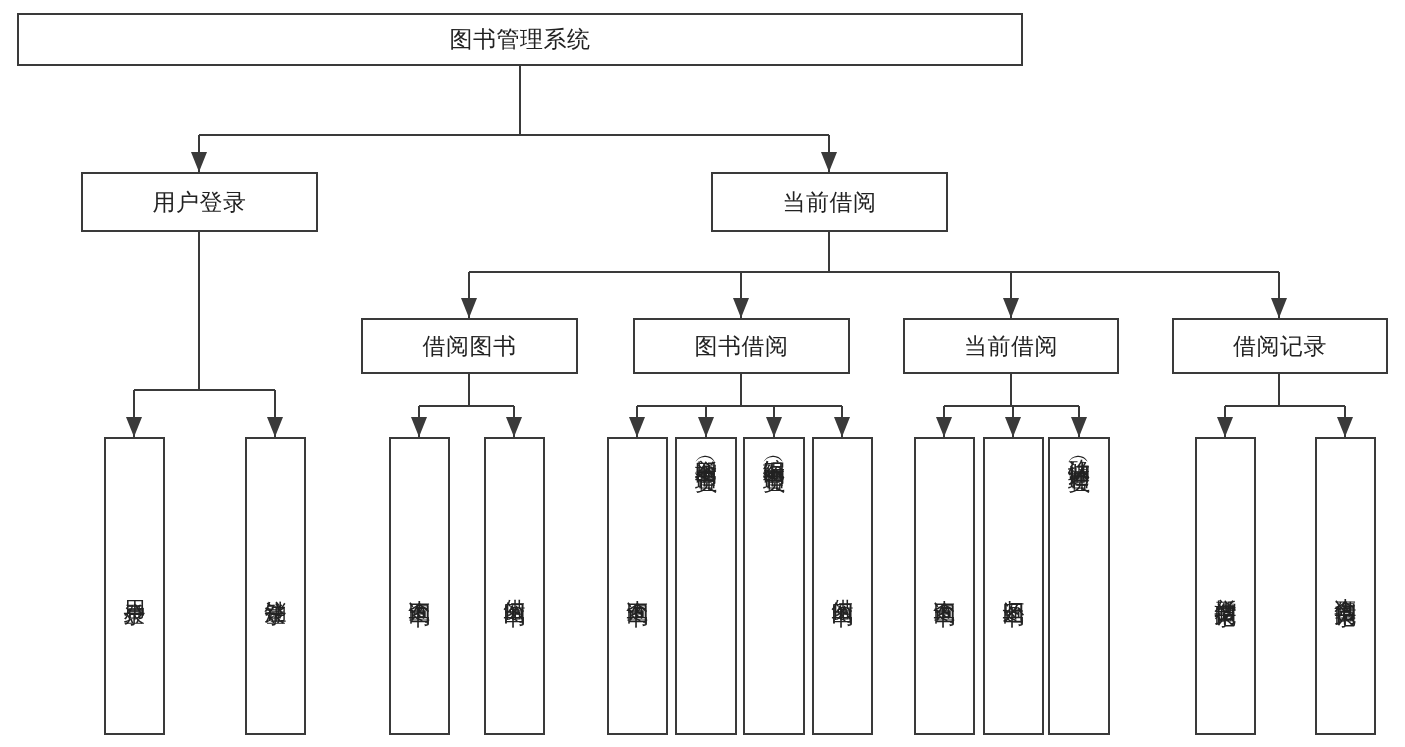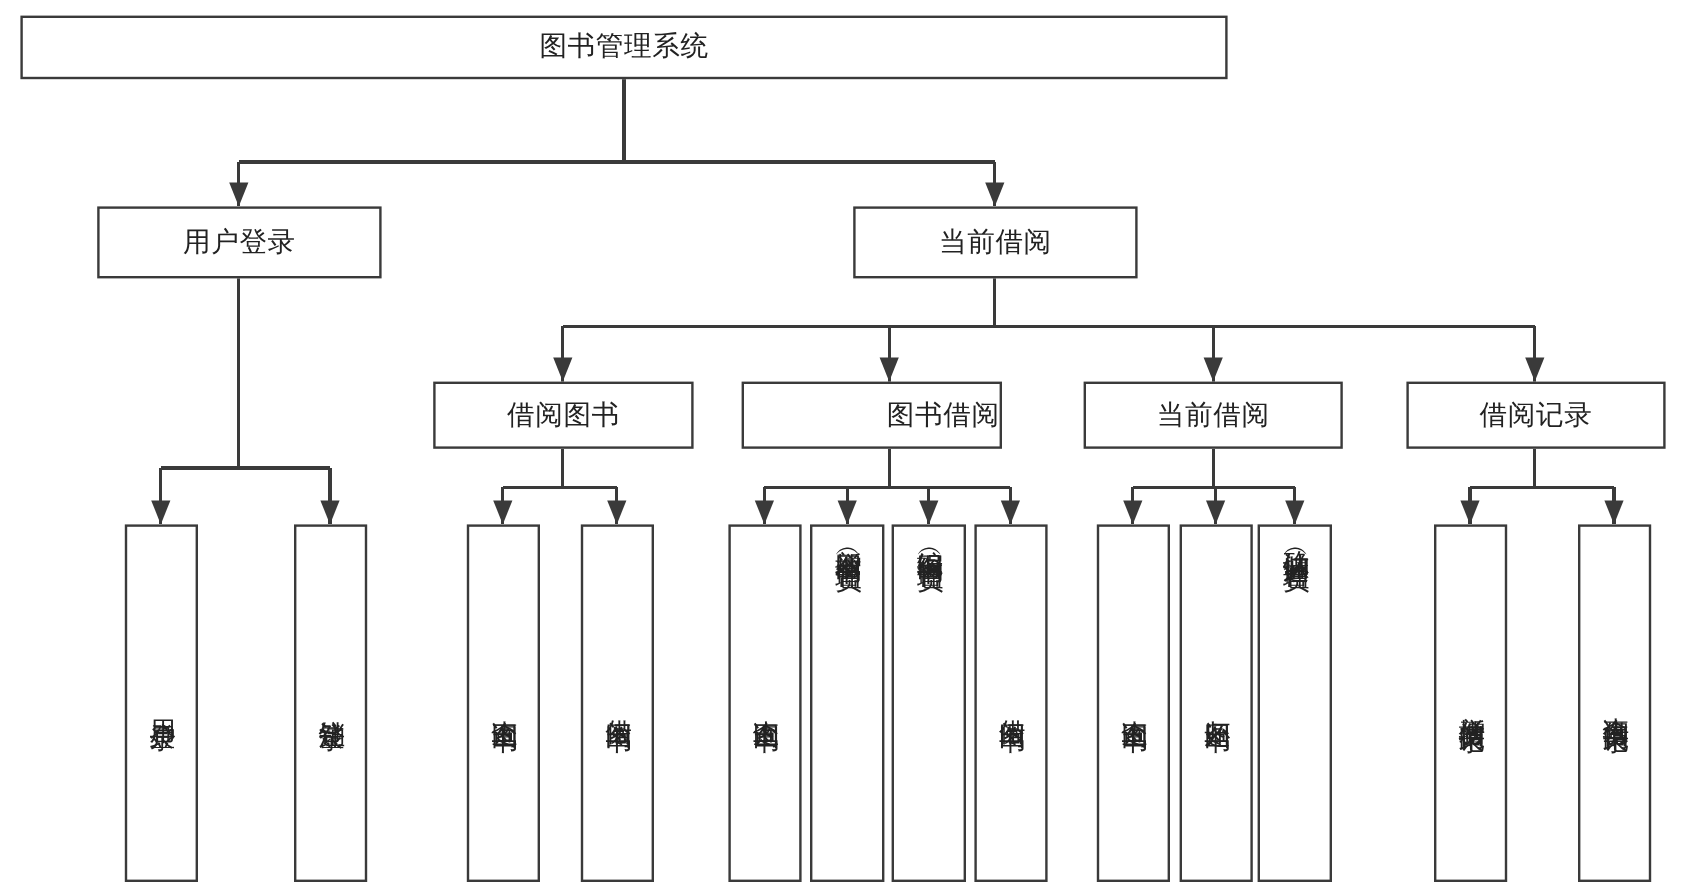--- a/index.html
+++ b/index.html
@@ -140,21 +140,21 @@
       </div>
       <div class="node level-1" style="left: 81px; top: 172px; width: 237px; height: 60px; border-color: rgb(58, 58, 58);">
         <span class="node-label" style="color: rgb(34, 34, 34);">用户登录</span>
       </div>
       <div class="node level-1" style="left: 711px; top: 172px; width: 237px; height: 60px; border-color: rgb(58, 58, 58);">
         <span class="node-label" style="color: rgb(34, 34, 34);">当前借阅</span>
       </div>
       <div class="node level-2" style="left: 361px; top: 318px; width: 217px; height: 56px; border-color: rgb(58, 58, 58);">
         <span class="node-label" style="color: rgb(34, 34, 34);">借阅图书</span>
       </div>
-      <div class="node level-2" style="left: 618px; top: 318px; width: 217px; height: 56px; border-color: rgb(58, 58, 58); justify-content: flex-end;">
+      <div class="node level-2" style="left: 633px; top: 318px; width: 217px; height: 56px; border-color: rgb(58, 58, 58);">
         <span class="node-label" style="color: rgb(34, 34, 34);">图书借阅</span>
       </div>
       <div class="node level-2" style="left: 903px; top: 318px; width: 216px; height: 56px; border-color: rgb(58, 58, 58);">
         <span class="node-label" style="color: rgb(34, 34, 34);">当前借阅</span>
       </div>
       <div class="node level-2" style="left: 1172px; top: 318px; width: 216px; height: 56px; border-color: rgb(58, 58, 58);">
         <span class="node-label" style="color: rgb(34, 34, 34);">借阅记录</span>
       </div>
       <div class="node leaf vcenter" style="left: 104px; top: 437px; width: 61px; height: 298px; border-color: rgb(58, 58, 58);">
         <span class="node-label" style="color: rgb(34, 34, 34);">用户登录</span>

